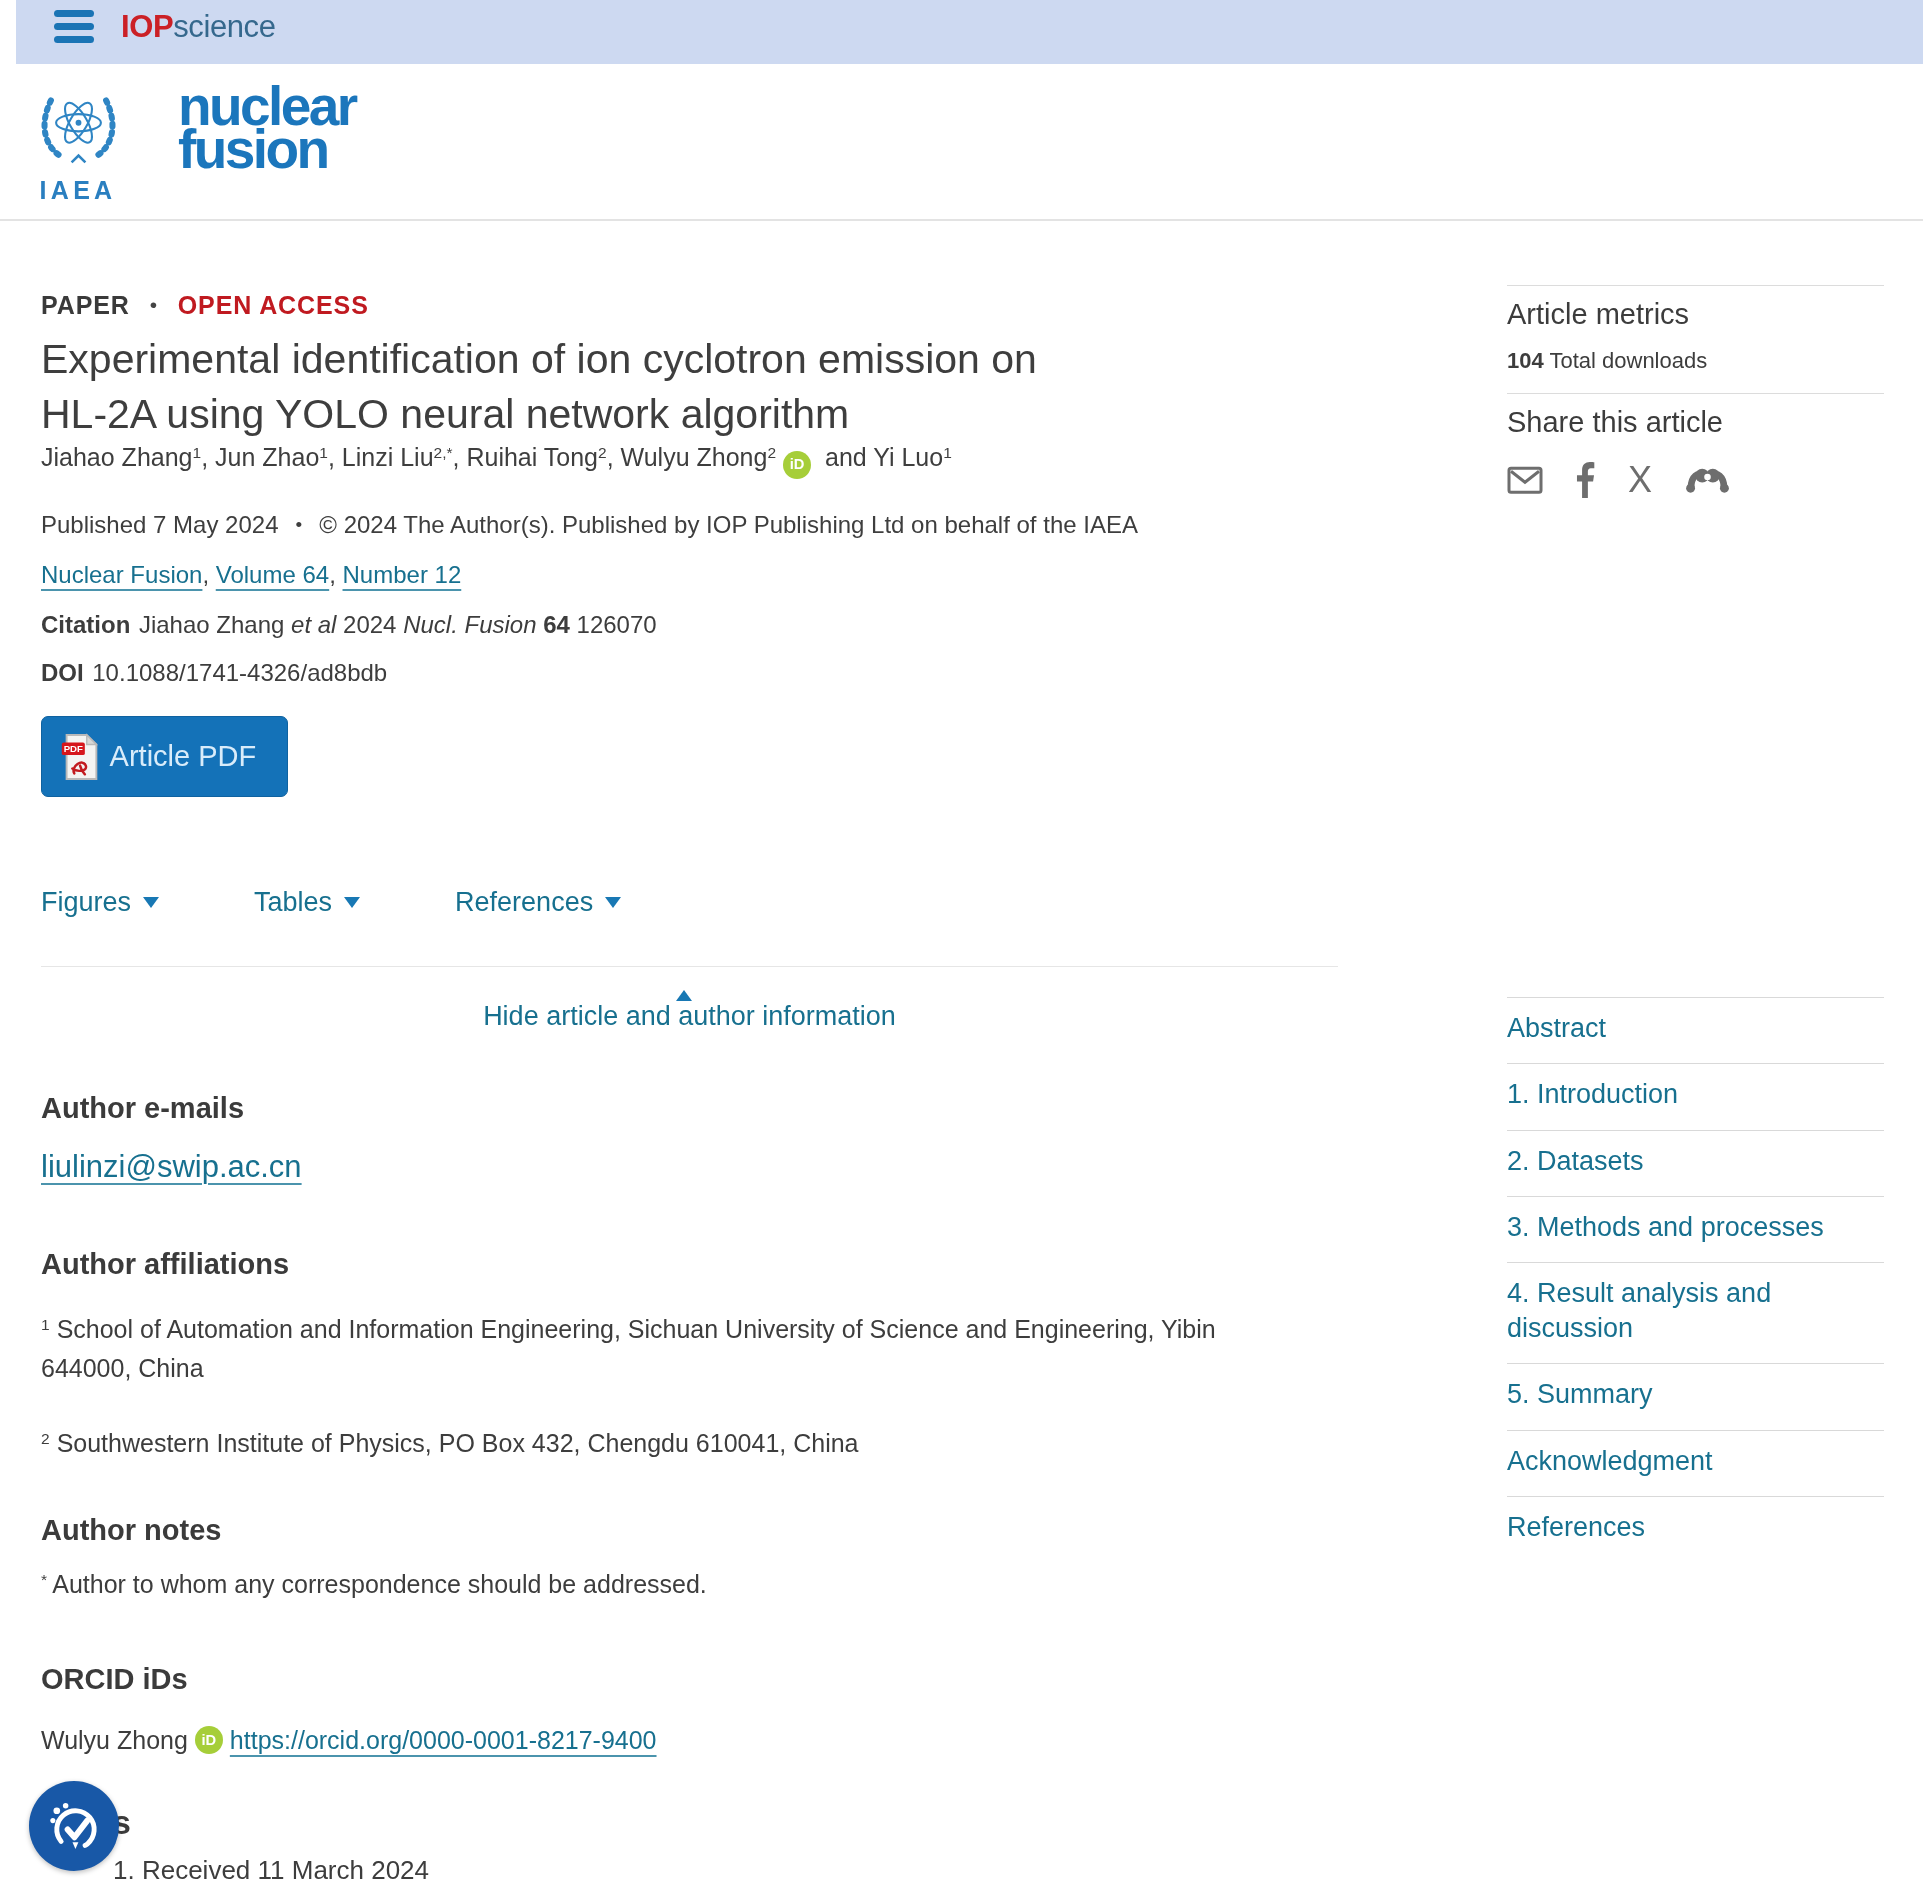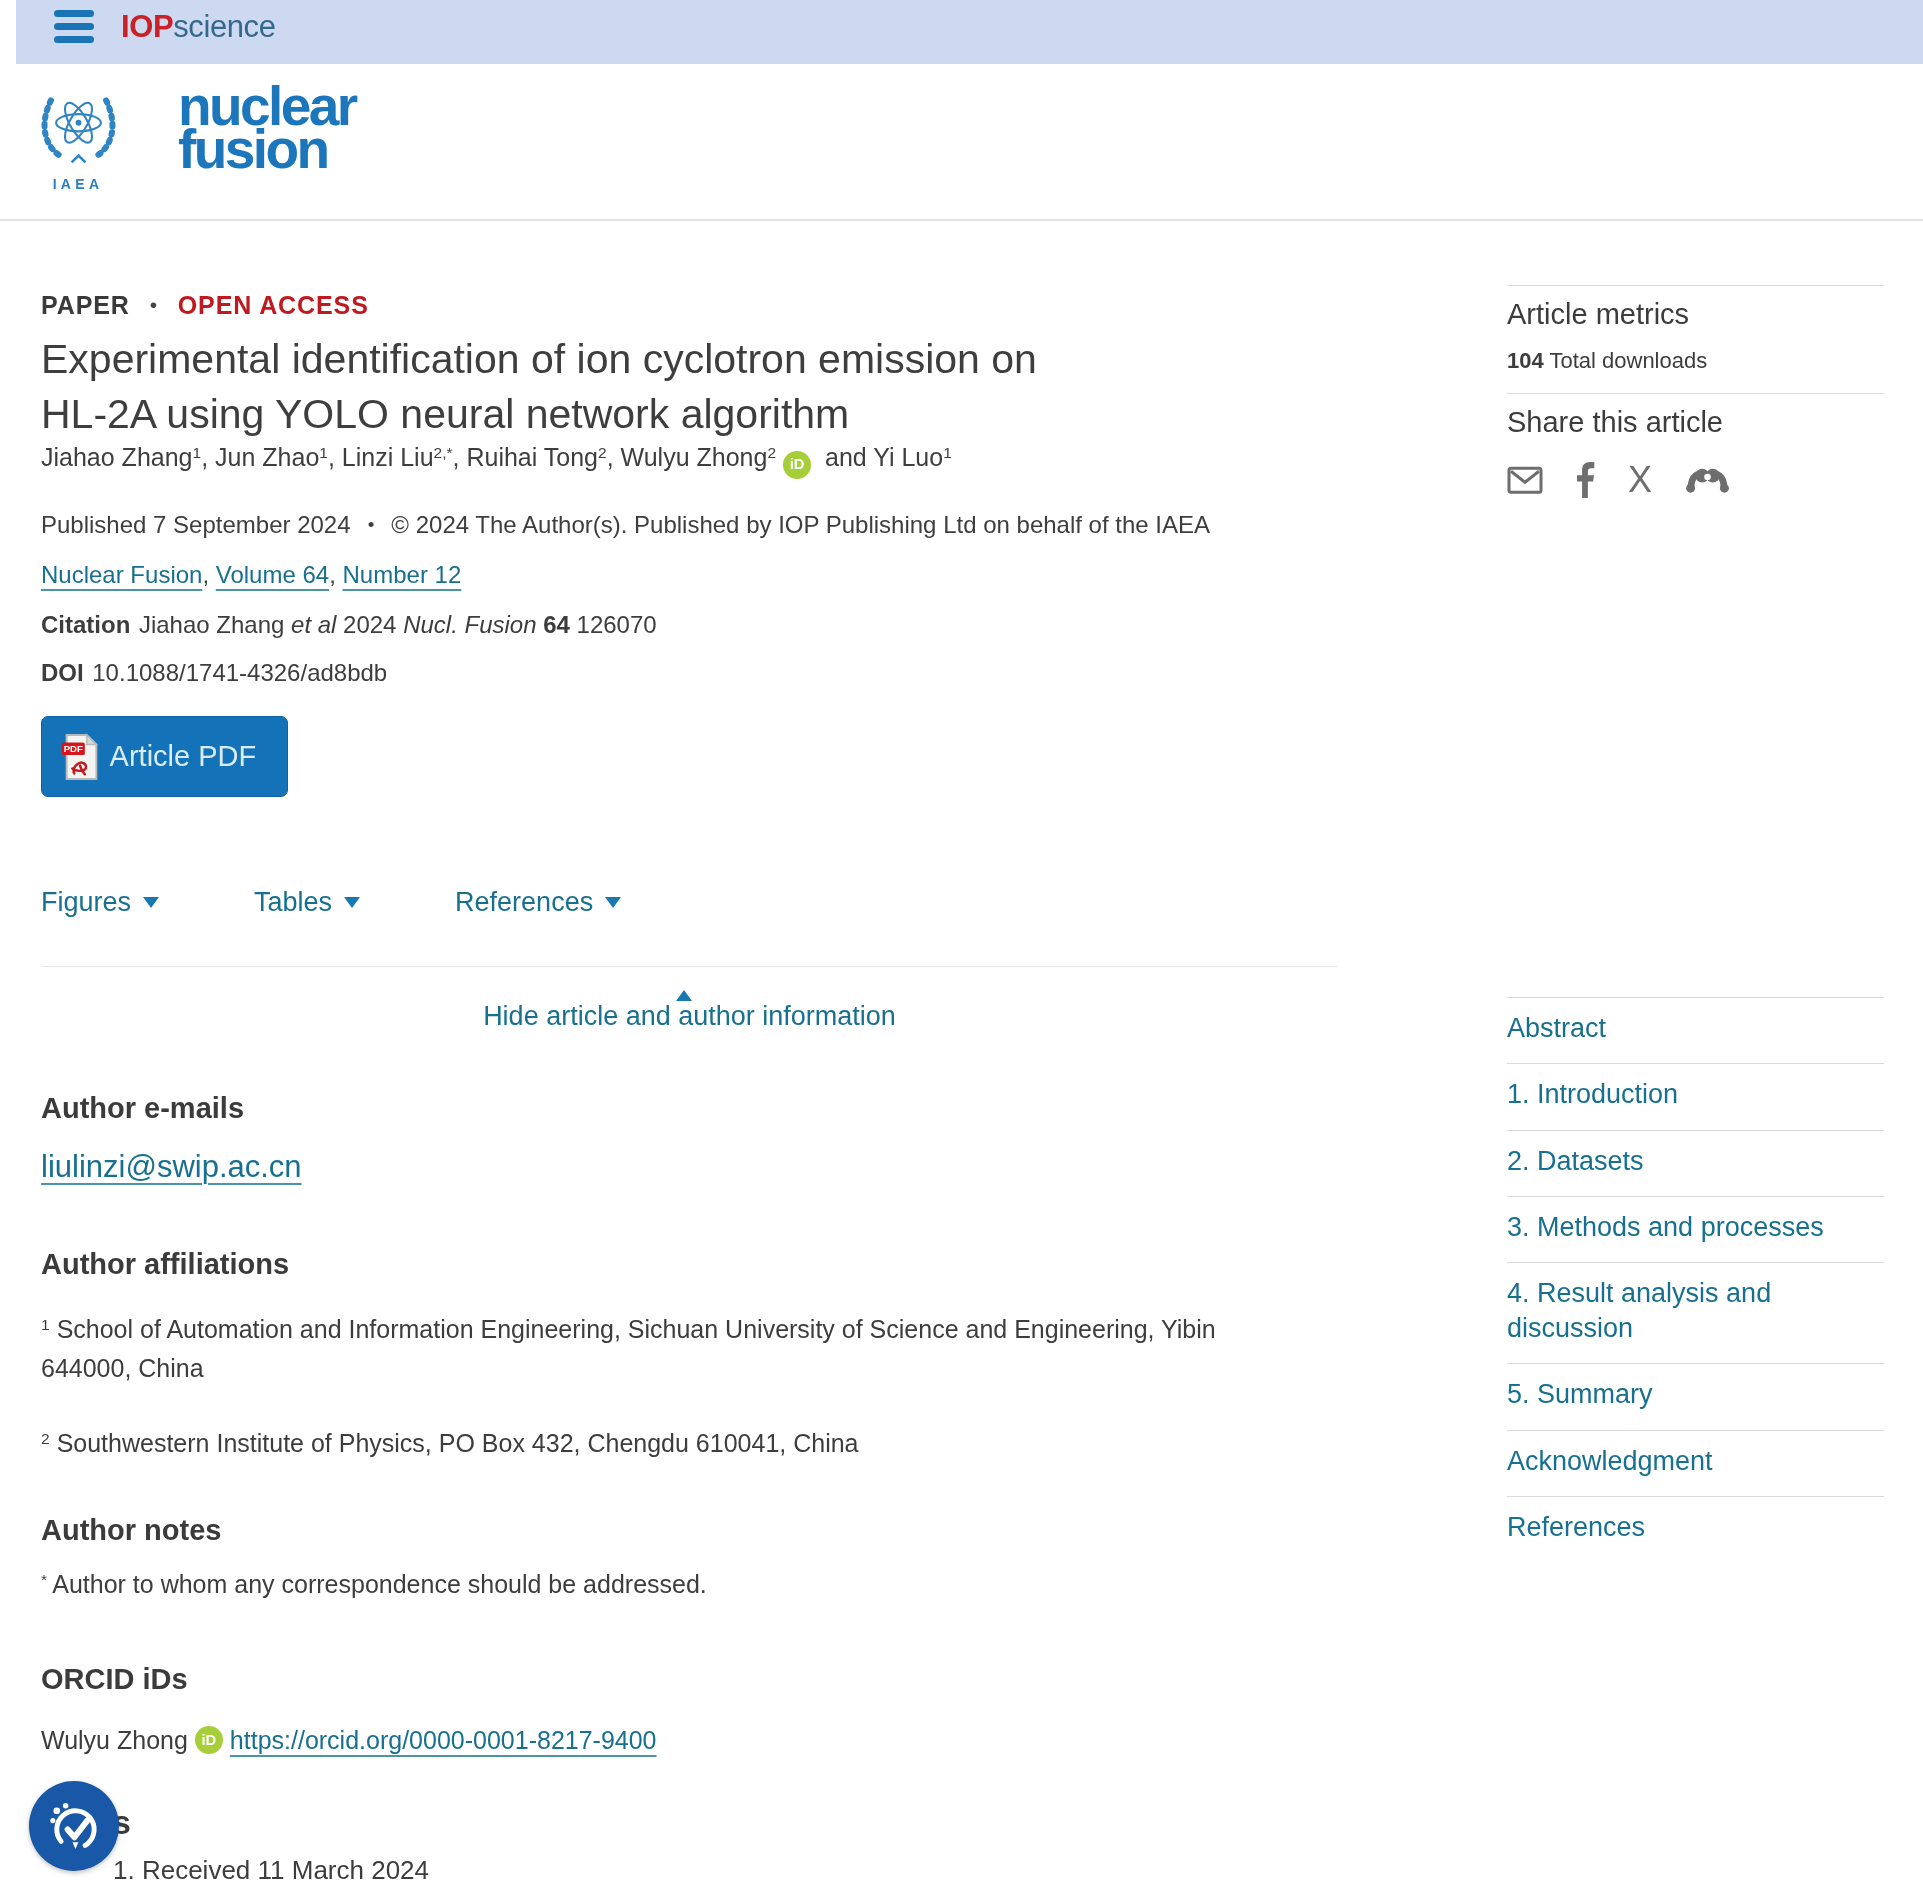--- a/index.html
+++ b/index.html
@@ -11,21 +11,21 @@
   }
   
   .topbar{position:absolute;left:16px;top:0;width:1923px;height:64px;background:#cdd9f1;}
   .hamburger{position:absolute;left:38px;top:9.5px;width:42px;height:38px;cursor:pointer;}
   .hamburger i{display:block;width:40px;height:7px;border-radius:3.5px;background:#1a74b5;margin-bottom:6px;}
   .iop-logo{position:absolute;left:105px;top:8.6px;font-size:31px;letter-spacing:-0.4px;cursor:pointer;}
   .iop-logo .iop{font-weight:800;color:#cb2026;}
   .iop-logo .science{font-weight:400;color:#35688d;}
   
   .iaea{position:absolute;left:35px;top:90px;width:86px;text-align:center;}
-  .iaea-label{font-size:14px;font-weight:700;letter-spacing:4.3px;color:#2a7fc0;margin-top:1.7px;}
+  .iaea-label{font-size:25px;font-weight:700;letter-spacing:4.3px;color:#2a7fc0;margin-top:1.7px;}
   .nf-wordmark{position:absolute;left:178px;top:85px;color:#1b76bc;font-weight:800;
     font-size:55px;line-height:43px;letter-spacing:-2.6px;}
   .rule-top{position:absolute;left:0;top:219px;width:1923px;height:1.7px;background:#e3e3e3;}
   
   .main{position:absolute;left:41px;top:290px;width:1297px;}
   .eyebrow{font-size:25px;letter-spacing:0.9px;line-height:29px;}
   .eyebrow .etype{color:#3a3a3a;font-weight:600;}
   .eyebrow .dot{color:#444;margin:0 12px;font-size:21px;vertical-align:1.7px;}
   .eyebrow .access{color:#c01a20;font-weight:700;}
   .title{margin-top:12px;font-size:41px;font-weight:400;color:#3e3e3e;line-height:55px;}
@@ -133,21 +133,21 @@
   <div class="title">
     <div>Experimental identification of ion cyclotron emission on</div>
     <div>HL-2A using YOLO neural network algorithm</div>
   </div>
 
   <div class="authors">
     <span><span>Jiahao Zhang</span><sup>1</sup></span><span>, </span><span><span>Jun Zhao</span><sup>1</sup></span><span>, </span><span><span>Linzi Liu</span><sup>2,*</sup></span><span>, </span><span><span>Ruihai Tong</span><sup>2</sup></span><span>, </span><span><span>Wulyu Zhong</span><sup>2</sup></span><span class="orcid-badge">iD</span><span><span> and Yi Luo</span><sup>1</sup></span>
   </div>
 
   <div class="publine">
-    <span>Published 7 September 2024</span>
+    <span>Published 7 May 2024</span>
     <span class="pdot">•</span>
     <span>© 2024 The Author(s). Published by IOP Publishing Ltd on behalf of the IAEA</span>
   </div>
 
   <div class="jlinks">
     <a class="tlink">Nuclear Fusion</a><span>, </span><a class="tlink">Volume 64</a><span>, </span><a class="tlink">Number 12</a>
   </div>
 
   <div class="citation">
     <span class="lbl">Citation</span><span>Jiahao Zhang </span><span class="it">et al</span><span> 2024 </span><span class="it">Nucl. Fusion</span><span class="b"> 64 </span><span>126070</span>

